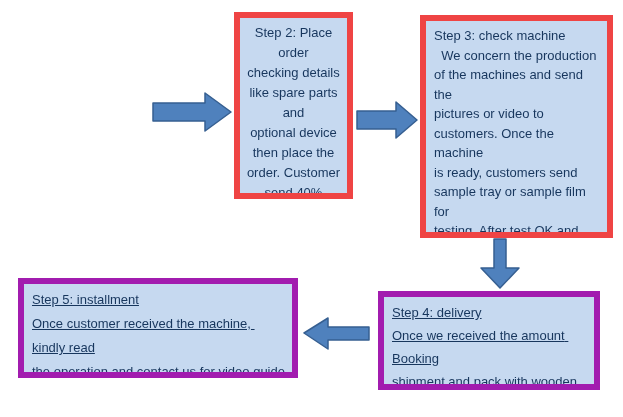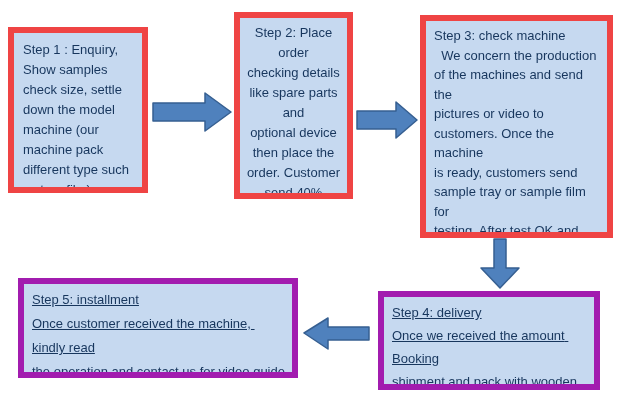--- a/index.html
+++ b/index.html
@@ -64,28 +64,20 @@
   .arrow-1 { left: 152px; top: 92px;  width: 81px; height: 40px; }
   .arrow-2 { left: 356px; top: 101px; width: 62px; height: 38px; }
   .arrow-3 { left: 480px; top: 238px; width: 40px; height: 51px; }
   .arrow-4 { left: 303px; top: 317px; width: 67px; height: 33px; }
 </style>
 </head>
 <body>
 
 <div class="canvas">
 
-  <div class="flow-box border-blue box-step1">Step 1 : Enquiry,
-Show samples
-check size, settle
-down the model
-machine (our
-machine pack
-different type such
-as trap,film)</div>
 
   <div class="flow-box border-blue box-step2">Step 2: Place order
 checking details
 like spare parts and
 optional device
 then place the
 order. Customer
 send 40% deposit
 and we produce
 the machines.</div>

